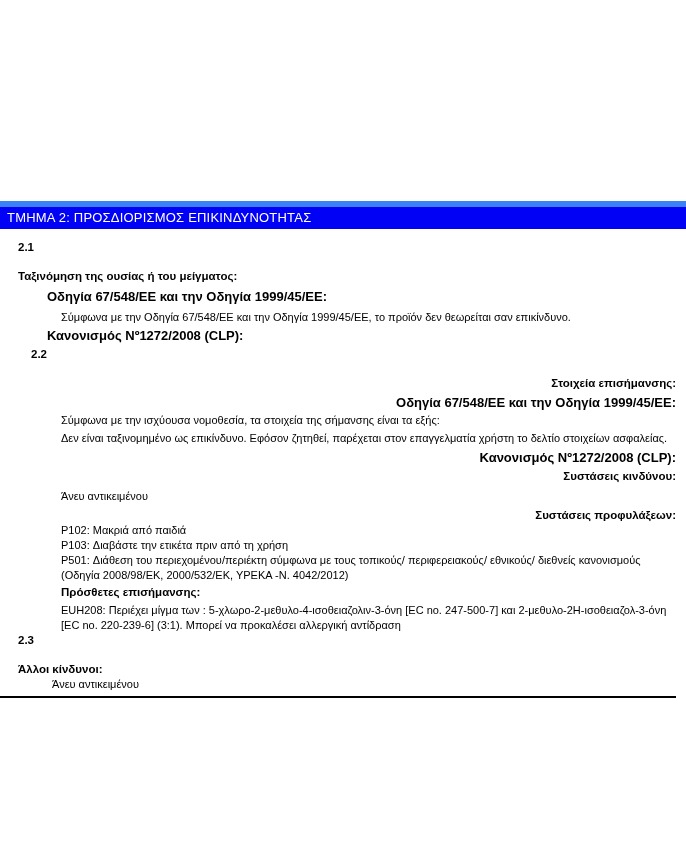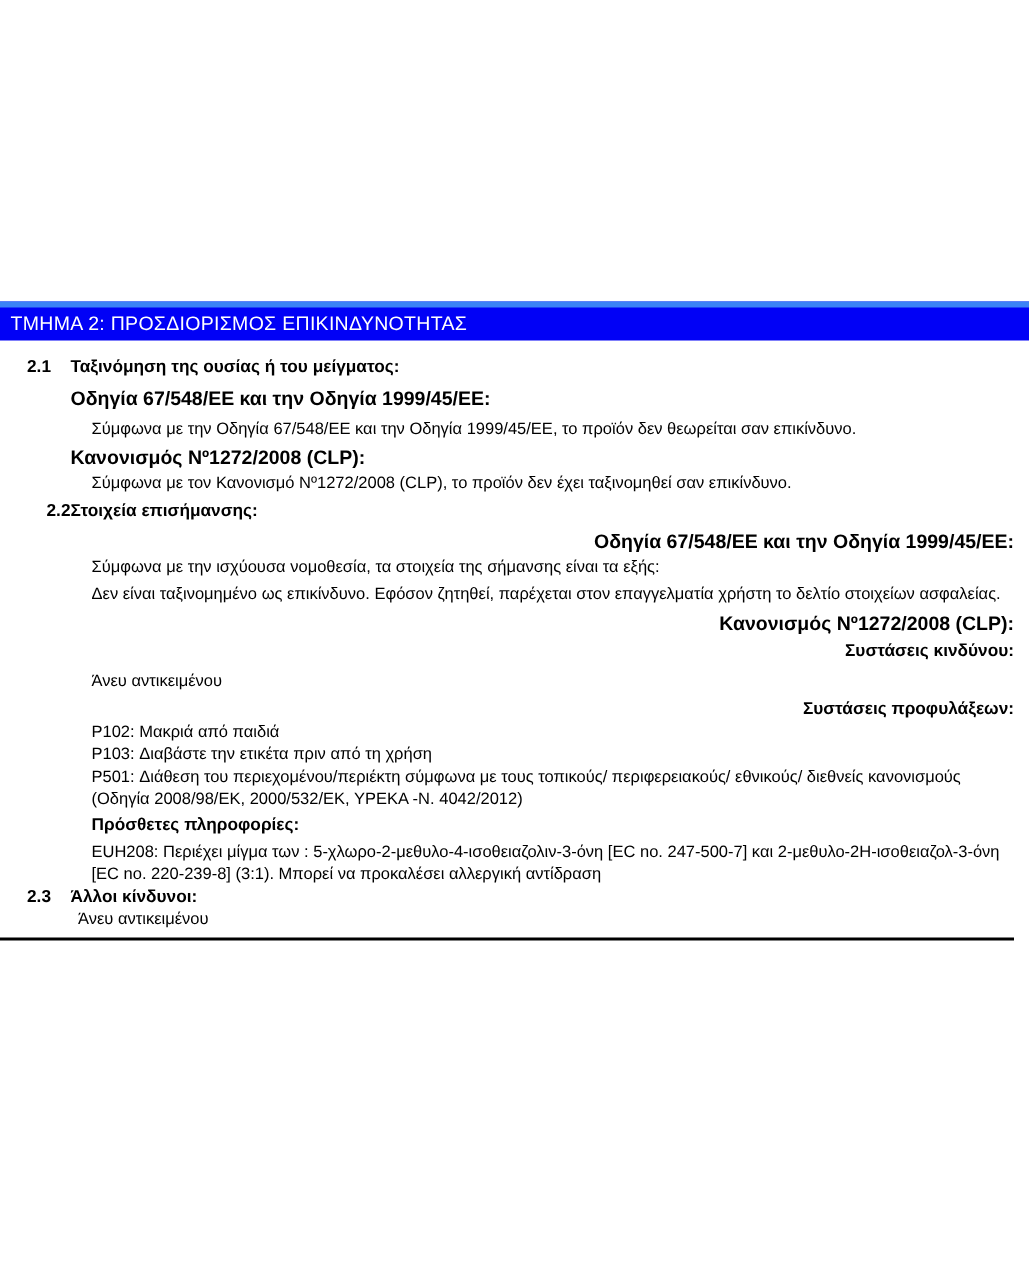--- a/index.html
+++ b/index.html
@@ -11,30 +11,30 @@
   html,body{margin:0;padding:0;}
   body{
     width:686px;height:847px;background:#ffffff;overflow:hidden;
     font-family:"Liberation Sans","DejaVu Sans",sans-serif;color:var(--text);
     -webkit-font-smoothing:antialiased;
   }
   .page{position:relative;width:686px;height:847px;}
   .section-bar{
     margin-top:201px;
     background:var(--header-bg);
-    border-top:4px solid #3b82f6;
+    border-top:6px solid #3b82f6;
     height:22px;line-height:22px;
     color:var(--header-text);
     font-size:13px;
     padding-left:7px;
     letter-spacing:.2px;
     white-space:nowrap;
   }
   .content{font-size:11px;line-height:15px;padding-right:10px;}
-  .row{display:flex;}
+  .row{display:flex;flex-direction:column;}
   .sec{padding-left:18px;font-weight:bold;font-size:11.5px;}
   .sec .num{display:inline-block;width:29px;flex:0 0 29px;}
   .lvl1{padding-left:47px;font-weight:bold;font-size:13px;}
   .lvl1b{padding-left:52px;font-weight:normal;font-size:11px;}
   .lvl2{padding-left:61px;}
   .lvl2.b{font-weight:bold;font-size:11.5px;}
   .prewrap{white-space:pre-line;}
   .rule{border-top:2px solid var(--rule);margin-top:4px;height:0;}
   .mt0{margin-top:0;} .mt2{margin-top:2px;} .mt3{margin-top:3px;}
   .mt4{margin-top:4px;text-align:right;} .mt5{margin-top:5px;} .mt6{margin-top:6px;} .mt11{margin-top:11px;}
@@ -50,40 +50,39 @@
 
   <div class="content">
 
     <div class="row sec mt11">
       <span class="num">2.1</span>
       <span class="stitle">Ταξινόμηση της ουσίας ή του μείγματος:</span>
     </div>
     <div class="lvl1 mt5">Οδηγία 67/548/ΕΕ και την Οδηγία 1999/45/ΕΕ:</div>
     <div class="lvl2 mt6">Σύμφωνα με την Οδηγία 67/548/ΕΕ και την Οδηγία 1999/45/ΕΕ, το προϊόν δεν θεωρείται σαν επικίνδυνο.</div>
     <div class="lvl1 mt3">Κανονισμός Νº1272/2008 (CLP):</div>
-    <div class="lvl2 mt3">Σύμφωνα με τον Κανονισμό Νº1272/2008 (CLP), το προϊόν δεν έχει ταξινομηθεί σαν επικίνδυνο.</div>
 
     <div class="row sec mt4">
       <span class="num">2.2</span>
       <span class="stitle">Στοιχεία επισήμανσης:</span>
     </div>
     <div class="lvl1 mt4">Οδηγία 67/548/ΕΕ και την Οδηγία 1999/45/ΕΕ:</div>
     <div class="lvl2 mt3">Σύμφωνα με την ισχύουσα νομοθεσία, τα στοιχεία της σήμανσης είναι τα εξής:</div>
     <div class="lvl2 mt3">Δεν είναι ταξινομημένο ως επικίνδυνο. Εφόσον ζητηθεί, παρέχεται στον επαγγελματία χρήστη το δελτίο στοιχείων ασφαλείας.</div>
     <div class="lvl1 mt4">Κανονισμός Νº1272/2008 (CLP):</div>
     <div class="lvl2 b mt4">Συστάσεις κινδύνου:</div>
     <div class="lvl2 mt5">Άνευ αντικειμένου</div>
     <div class="lvl2 b mt4">Συστάσεις προφυλάξεων:</div>
     <div class="lvl2 mt0 prewrap">P102: Μακριά από παιδιά</div>
     <div class="lvl2 mt0 prewrap">P103: Διαβάστε την ετικέτα πριν από τη χρήση</div>
     <div class="lvl2 mt0 prewrap">P501: Διάθεση του περιεχομένου/περιέκτη  σύμφωνα με τους τοπικούς/ περιφερειακούς/ εθνικούς/ διεθνείς κανονισμούς
 (Οδηγία 2008/98/ΕΚ, 2000/532/ΕΚ, ΥΡΕΚΑ -Ν. 4042/2012)</div>
-    <div class="lvl2 b mt2">Πρόσθετες πληροφορίες:</div>
+    <div class="lvl2 b mt2">Πρόσθετες επισήμανσης:</div>
     <div class="lvl2 mt3 prewrap">EUH208: Περιέχει μίγμα των : 5-χλωρο-2-μεθυλο-4-ισοθειαζολιν-3-όνη [EC no. 247-500-7] και 2-μεθυλο-2H-ισοθειαζολ-3-όνη
-[EC no. 220-239-8] (3:1). Μπορεί να προκαλέσει αλλεργική αντίδραση</div>
+[EC no. 220-239-6] (3:1). Μπορεί να προκαλέσει αλλεργική αντίδραση</div>
 
     <div class="row sec mt0">
       <span class="num">2.3</span>
       <span class="stitle">Άλλοι κίνδυνοι:</span>
     </div>
     <div class="lvl1b mt0">Άνευ αντικειμένου</div>
 
     <div class="rule"></div>
   </div>
 

